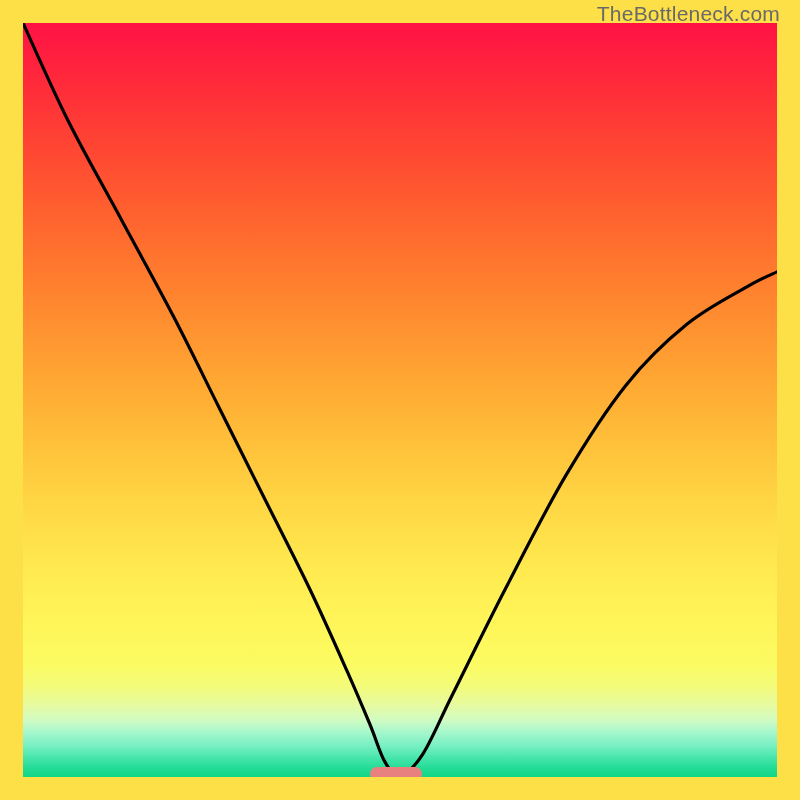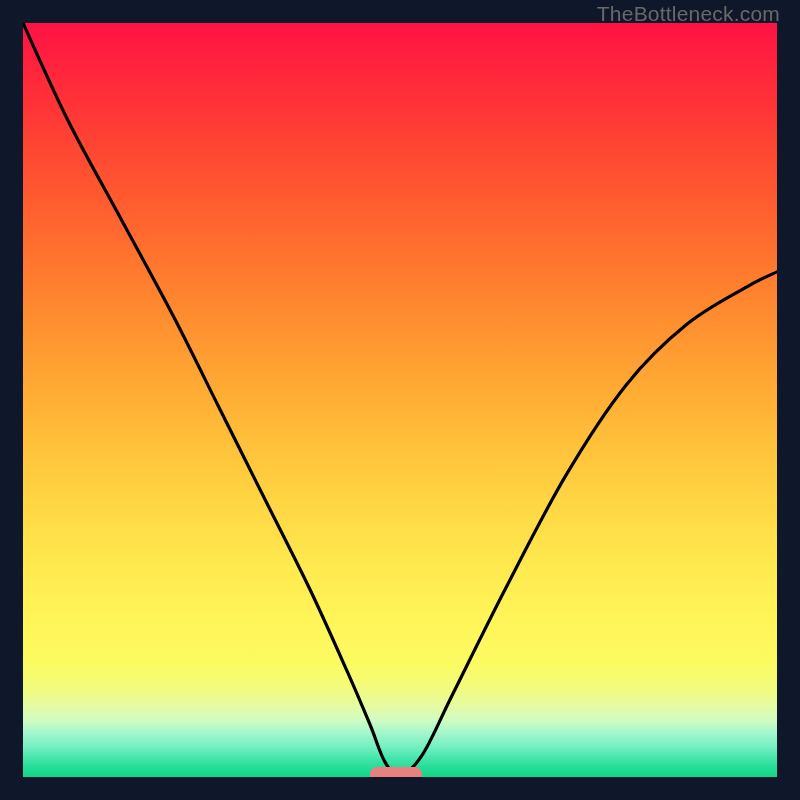--- a/index.html
+++ b/index.html
@@ -10,21 +10,21 @@
     background: #000;
     font-family: Arial, Helvetica, sans-serif;
     overflow: hidden;
   }
   .frame {
     position: absolute;
     left: 0;
     top: 0;
     width: 800px;
     height: 800px;
-    background: #0f172a;
+    background: #fde047;
   }
   .plot {
     position: absolute;
     left: 23px;
     top: 23px;
     width: 754px;
     height: 754px;
     overflow: hidden;
   }
   .gradient {

